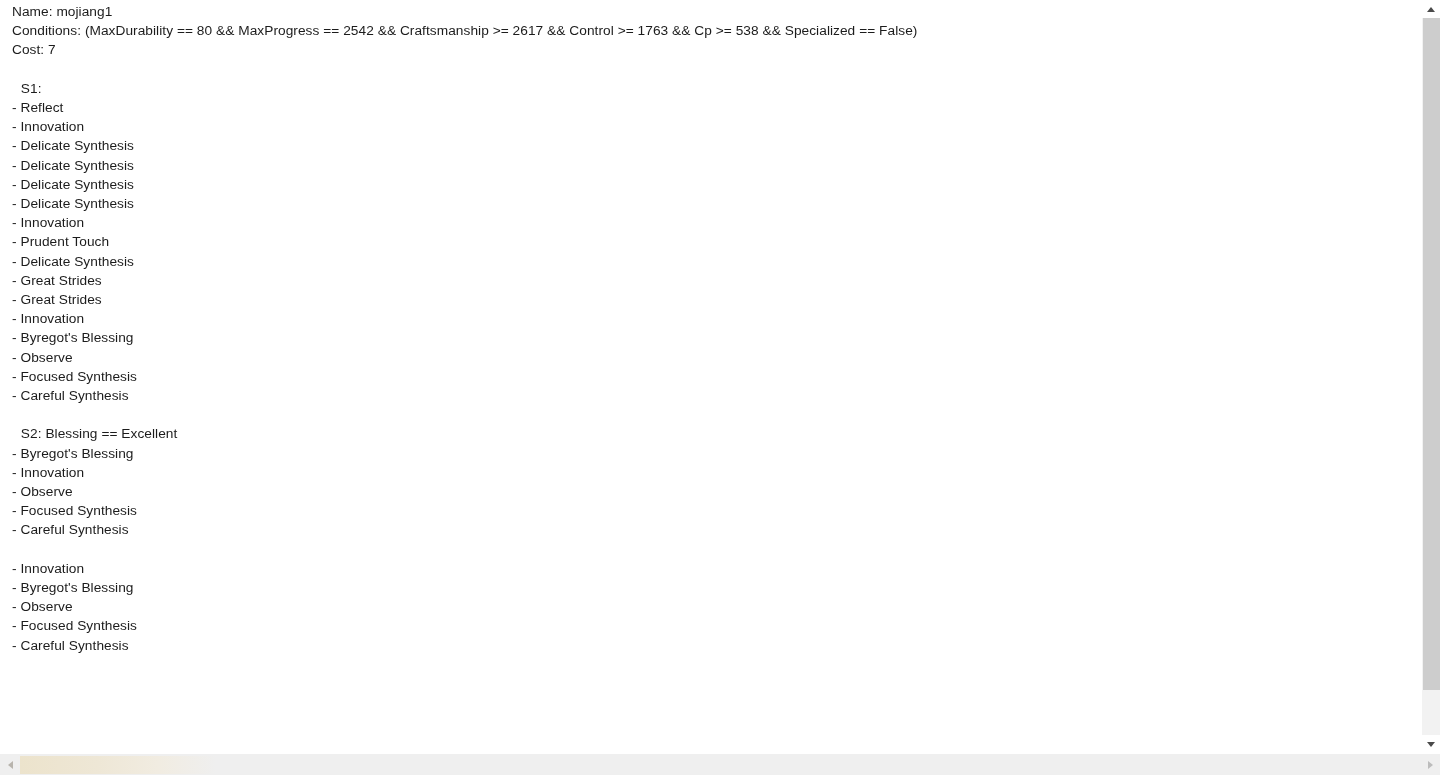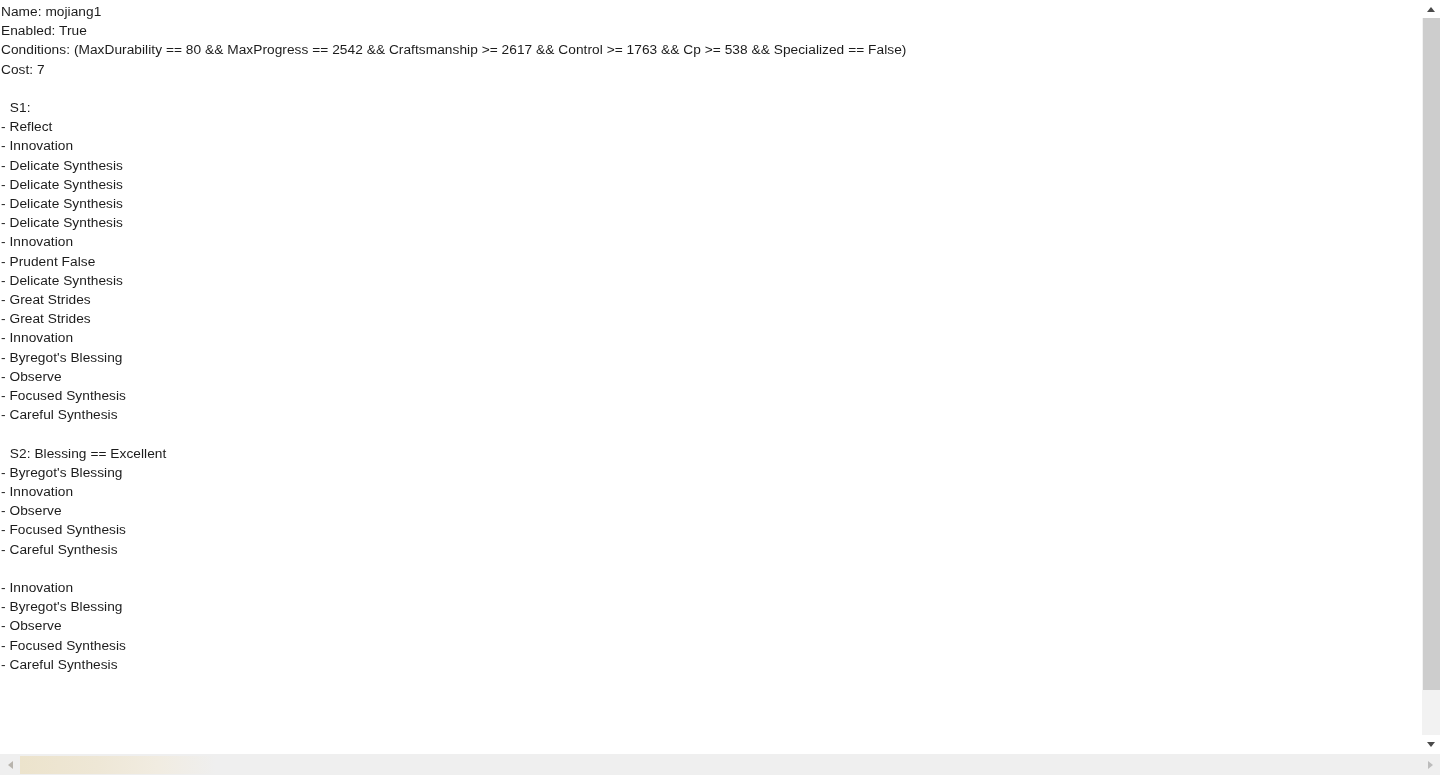--- a/index.html
+++ b/index.html
@@ -28,21 +28,21 @@
   
   #content-pane {
     position: absolute;
     left: 0;
     top: 0;
     width: 1421px;
     height: 753px;
     background: #ffffff;
     overflow: hidden;
     box-sizing: border-box;
-    padding: 2px 0 0 1px;
+    padding: 2px 0 0 12px;
   }
 
   .text-line {
     font-size: 13.7px;
     line-height: 19.2px;
     white-space: pre;
     color: #1c1c1c;
     letter-spacing: 0.05px;
   }
   .text-line.blank {
@@ -153,33 +153,32 @@
   }
 </style>
 </head>
 <body>
 
 <div id="app">
 
   <div id="content-pane">
     <div id="text-body">
         <div class="text-line">Name: mojiang1</div>
-        <div class="text-line">Enabled: True</div>
         <div class="text-line">Conditions: (MaxDurability == 80 &amp;&amp; MaxProgress == 2542 &amp;&amp; Craftsmanship &gt;= 2617 &amp;&amp; Control &gt;= 1763 &amp;&amp; Cp &gt;= 538 &amp;&amp; Specialized == False)</div>
         <div class="text-line">Cost: 7</div>
         <div class="text-line blank">&nbsp;</div>
         <div class="text-line section-head"> S1:</div>
         <div class="text-line">- Reflect</div>
         <div class="text-line">- Innovation</div>
         <div class="text-line">- Delicate Synthesis</div>
         <div class="text-line">- Delicate Synthesis</div>
         <div class="text-line">- Delicate Synthesis</div>
         <div class="text-line">- Delicate Synthesis</div>
         <div class="text-line">- Innovation</div>
-        <div class="text-line">- Prudent False</div>
+        <div class="text-line">- Prudent Touch</div>
         <div class="text-line">- Delicate Synthesis</div>
         <div class="text-line">- Great Strides</div>
         <div class="text-line">- Great Strides</div>
         <div class="text-line">- Innovation</div>
         <div class="text-line">- Byregot's Blessing</div>
         <div class="text-line">- Observe</div>
         <div class="text-line">- Focused Synthesis</div>
         <div class="text-line">- Careful Synthesis</div>
         <div class="text-line blank">&nbsp;</div>
         <div class="text-line section-head"> S2: Blessing == Excellent</div>

